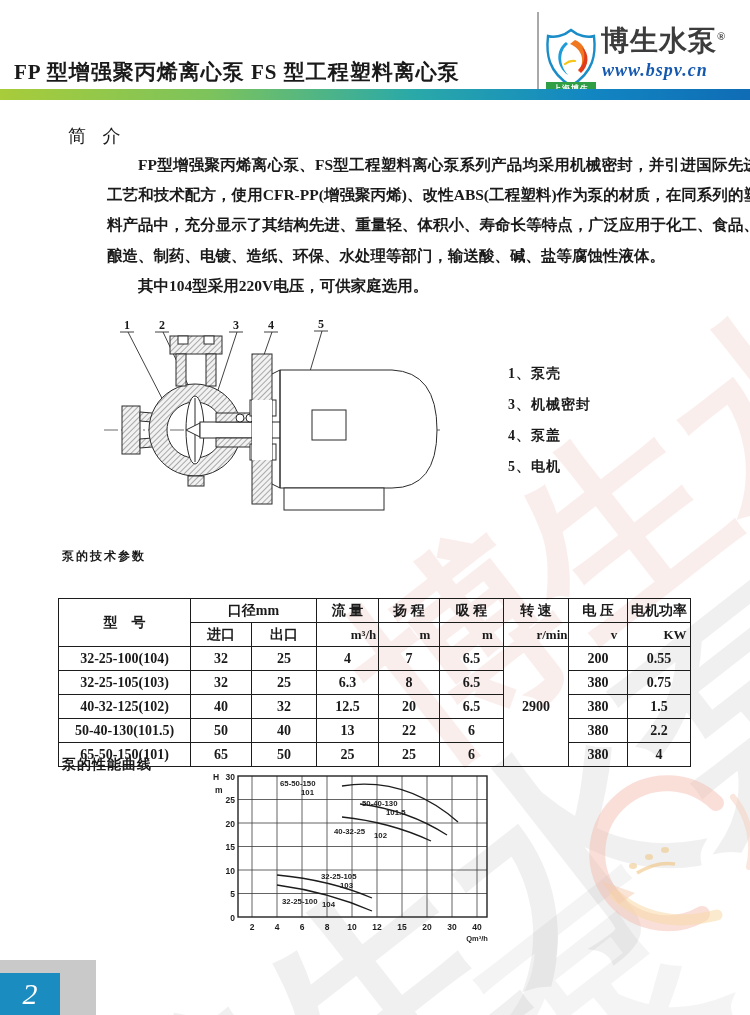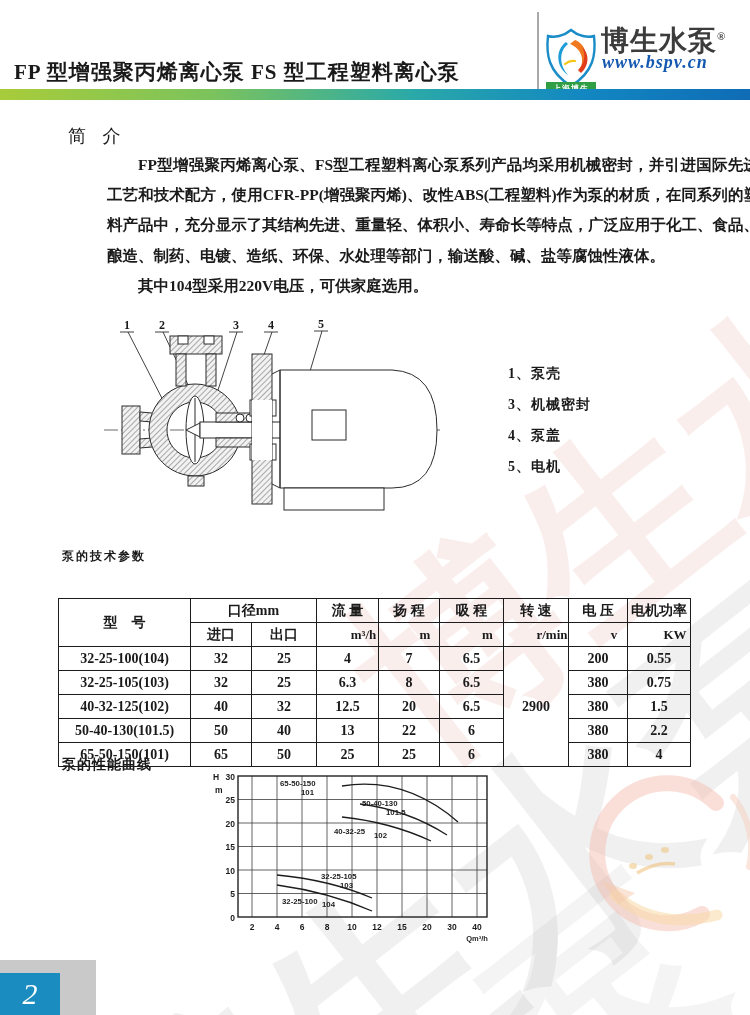--- a/index.html
+++ b/index.html
@@ -17,21 +17,21 @@
   .hdr-divider{position:absolute;left:537px;top:12px;width:2px;height:78px;background:#a9a9a9;z-index:2;}
   .gradient-bar{position:absolute;left:0;top:89px;width:750px;height:11px;z-index:2;
       background:linear-gradient(90deg,#a8cc3a 0%,#7cc35c 28%,#2aa9a8 55%,#1287c2 78%,#0f6cb5 100%);}
   .logo{position:absolute;left:545px;top:20px;z-index:2;}
   .logo-badge{position:absolute;left:0;top:8px;}
   .logo-sub{position:absolute;left:1px;top:62px;width:50px;height:13px;background:#2f9e44;color:#fff;
       font-size:8px;font-weight:bold;text-align:center;line-height:13px;letter-spacing:1px;}
   .logo-name{position:absolute;left:56px;top:2px;font-size:28px;font-weight:bold;color:#3c3c3c;
       letter-spacing:1px;white-space:nowrap;}
   .logo-reg{font-size:11px;vertical-align:super;color:#3c3c3c;}
-  .logo-url{position:absolute;left:57px;top:32px;font-size:18px;font-weight:bold;font-style:italic;
+  .logo-url{position:absolute;left:57px;top:40px;font-size:18px;font-weight:bold;font-style:italic;
       color:#1458b0;letter-spacing:1px;white-space:nowrap;}
   
   .intro-heading{position:absolute;left:68px;top:124px;font-size:18px;font-weight:normal;letter-spacing:6px;z-index:1;}
   .intro-body{position:absolute;left:59px;top:150px;width:652px;z-index:1;margin-left:48px;}
   .intro-body p{margin:0;font-size:15.5px;font-weight:600;line-height:1.95;text-align:justify;text-indent:2em;}
   
   .diagram-svg{position:absolute;left:100px;top:314px;z-index:1;}
   .legend{position:absolute;left:508px;top:358px;z-index:1;}
   .legend-item{font-size:14px;font-weight:bold;line-height:31px;letter-spacing:1px;}
   

